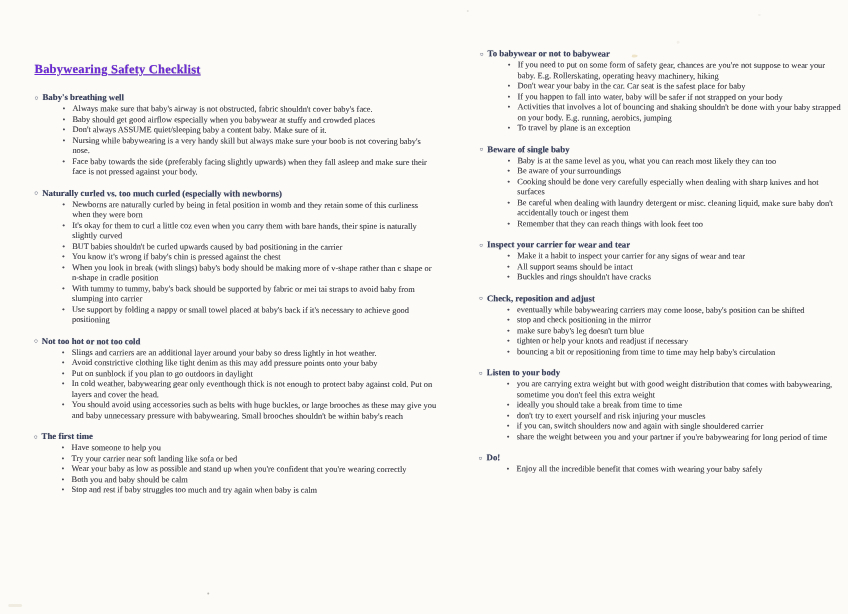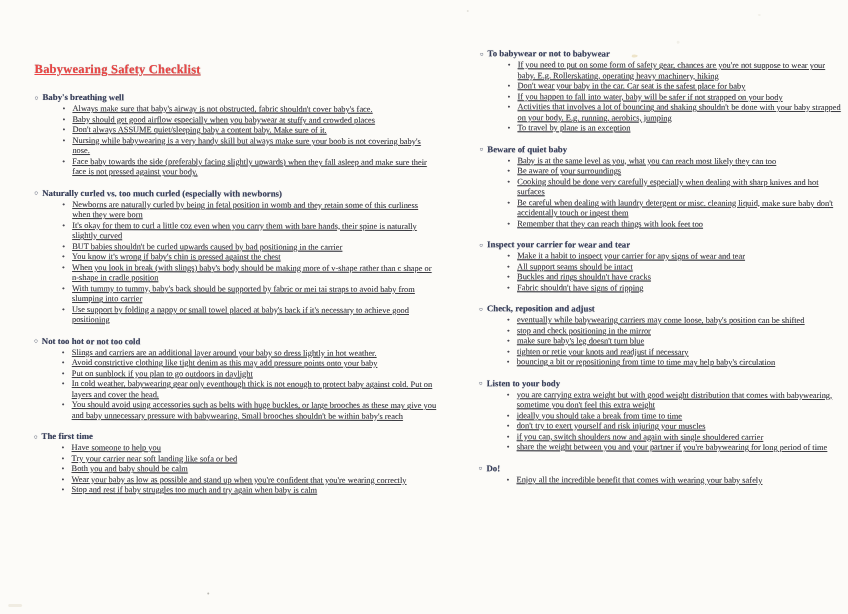--- a/index.html
+++ b/index.html
@@ -20,21 +20,21 @@
   }
   .col { position: absolute; }
   .col-left  { left: 34px; top: 60px; width: 404px; }
   .col-right { left: 479px; top: 48px; width: 362px; }
   .doc-title {
     display: inline-block;
     font-size: 12.5px;
     font-weight: bold;
     text-decoration: underline;
     letter-spacing: 0.2px;
-    color: #ef4444;
+    color: #6d28d9;
     margin: 0 0 15px 0;
     text-shadow: 0 0 0.7px rgba(70,80,75,0.55);
   }
   .section { margin-bottom: 10px; }
   .section-heading {
     display: flex;
     align-items: baseline;
     gap: 4px;
     font-size: 8.8px;
     font-weight: bold;
@@ -54,21 +54,20 @@
     padding: 0 0 0 28px;
     list-style: none;
   }
   ul.items li {
     position: relative;
     padding-left: 10px;
     font-size: 8.4px;
     line-height: 10.5px;
     color: #3e3e44;
     text-shadow: 0 0 0.6px rgba(75,75,90,0.5);
-    text-decoration: underline;
   }
   ul.items li::before {
     content: "\2022";
     position: absolute;
     left: 0;
     top: 0;
     font-size: 8px;
     color: #4a4a52;
   }
   .speck { position: absolute; border-radius: 50%; }
@@ -125,74 +124,73 @@
             <li>You should avoid using accessories such as belts with huge buckles, or large brooches as these may give you and baby unnecessary pressure with babywearing. Small brooches shouldn't be within baby's reach</li>
           </ul>
         </div><div class="section">
           <div class="section-heading">
             <span class="ring">○</span>
             <span>The first time</span>
           </div>
           <ul class="items">
             <li>Have someone to help you</li>
             <li>Try your carrier near soft landing like sofa or bed</li>
+            <li>Wear your baby as low as possible and stand up when you're confident that you're wearing correctly</li>
             <li>Both you and baby should be calm</li>
-            <li>Wear your baby as low as possible and stand up when you're confident that you're wearing correctly</li>
             <li>Stop and rest if baby struggles too much and try again when baby is calm</li>
           </ul>
         </div></div>
     <div class="col col-right">
         <div class="section">
           <div class="section-heading">
             <span class="ring">○</span>
             <span>To babywear or not to babywear</span>
           </div>
           <ul class="items">
             <li>If you need to put on some form of safety gear, chances are you're not suppose to wear your baby. E.g. Rollerskating, operating heavy machinery, hiking</li>
             <li>Don't wear your baby in the car. Car seat is the safest place for baby</li>
             <li>If you happen to fall into water, baby will be safer if not strapped on your body</li>
             <li>Activities that involves a lot of bouncing and shaking shouldn't be done with your baby strapped on your body. E.g. running, aerobics, jumping</li>
             <li>To travel by plane is an exception</li>
           </ul>
         </div>
         <div class="section">
           <div class="section-heading">
             <span class="ring">○</span>
-            <span>Beware of quiet baby</span>
+            <span>Beware of single baby</span>
           </div>
           <ul class="items">
             <li>Baby is at the same level as you, what you can reach most likely they can too</li>
             <li>Be aware of your surroundings</li>
             <li>Cooking should be done very carefully especially when dealing with sharp knives and hot surfaces</li>
             <li>Be careful when dealing with laundry detergent or misc. cleaning liquid, make sure baby don't accidentally touch or ingest them</li>
             <li>Remember that they can reach things with look feet too</li>
           </ul>
         </div>
         <div class="section">
           <div class="section-heading">
             <span class="ring">○</span>
             <span>Inspect your carrier for wear and tear</span>
           </div>
           <ul class="items">
             <li>Make it a habit to inspect your carrier for any signs of wear and tear</li>
             <li>All support seams should be intact</li>
             <li>Buckles and rings shouldn't have cracks</li>
-            <li>Fabric shouldn't have signs of ripping</li>
           </ul>
         </div>
         <div class="section">
           <div class="section-heading">
             <span class="ring">○</span>
             <span>Check, reposition and adjust</span>
           </div>
           <ul class="items">
             <li>eventually while babywearing carriers may come loose, baby's position can be shifted</li>
             <li>stop and check positioning in the mirror</li>
             <li>make sure baby's leg doesn't turn blue</li>
-            <li>tighten or retie your knots and readjust if necessary</li>
+            <li>tighten or help your knots and readjust if necessary</li>
             <li>bouncing a bit or repositioning from time to time may help baby's circulation</li>
           </ul>
         </div>
         <div class="section">
           <div class="section-heading">
             <span class="ring">○</span>
             <span>Listen to your body</span>
           </div>
           <ul class="items">
             <li>you are carrying extra weight but with good weight distribution that comes with babywearing, sometime you don't feel this extra weight</li>

